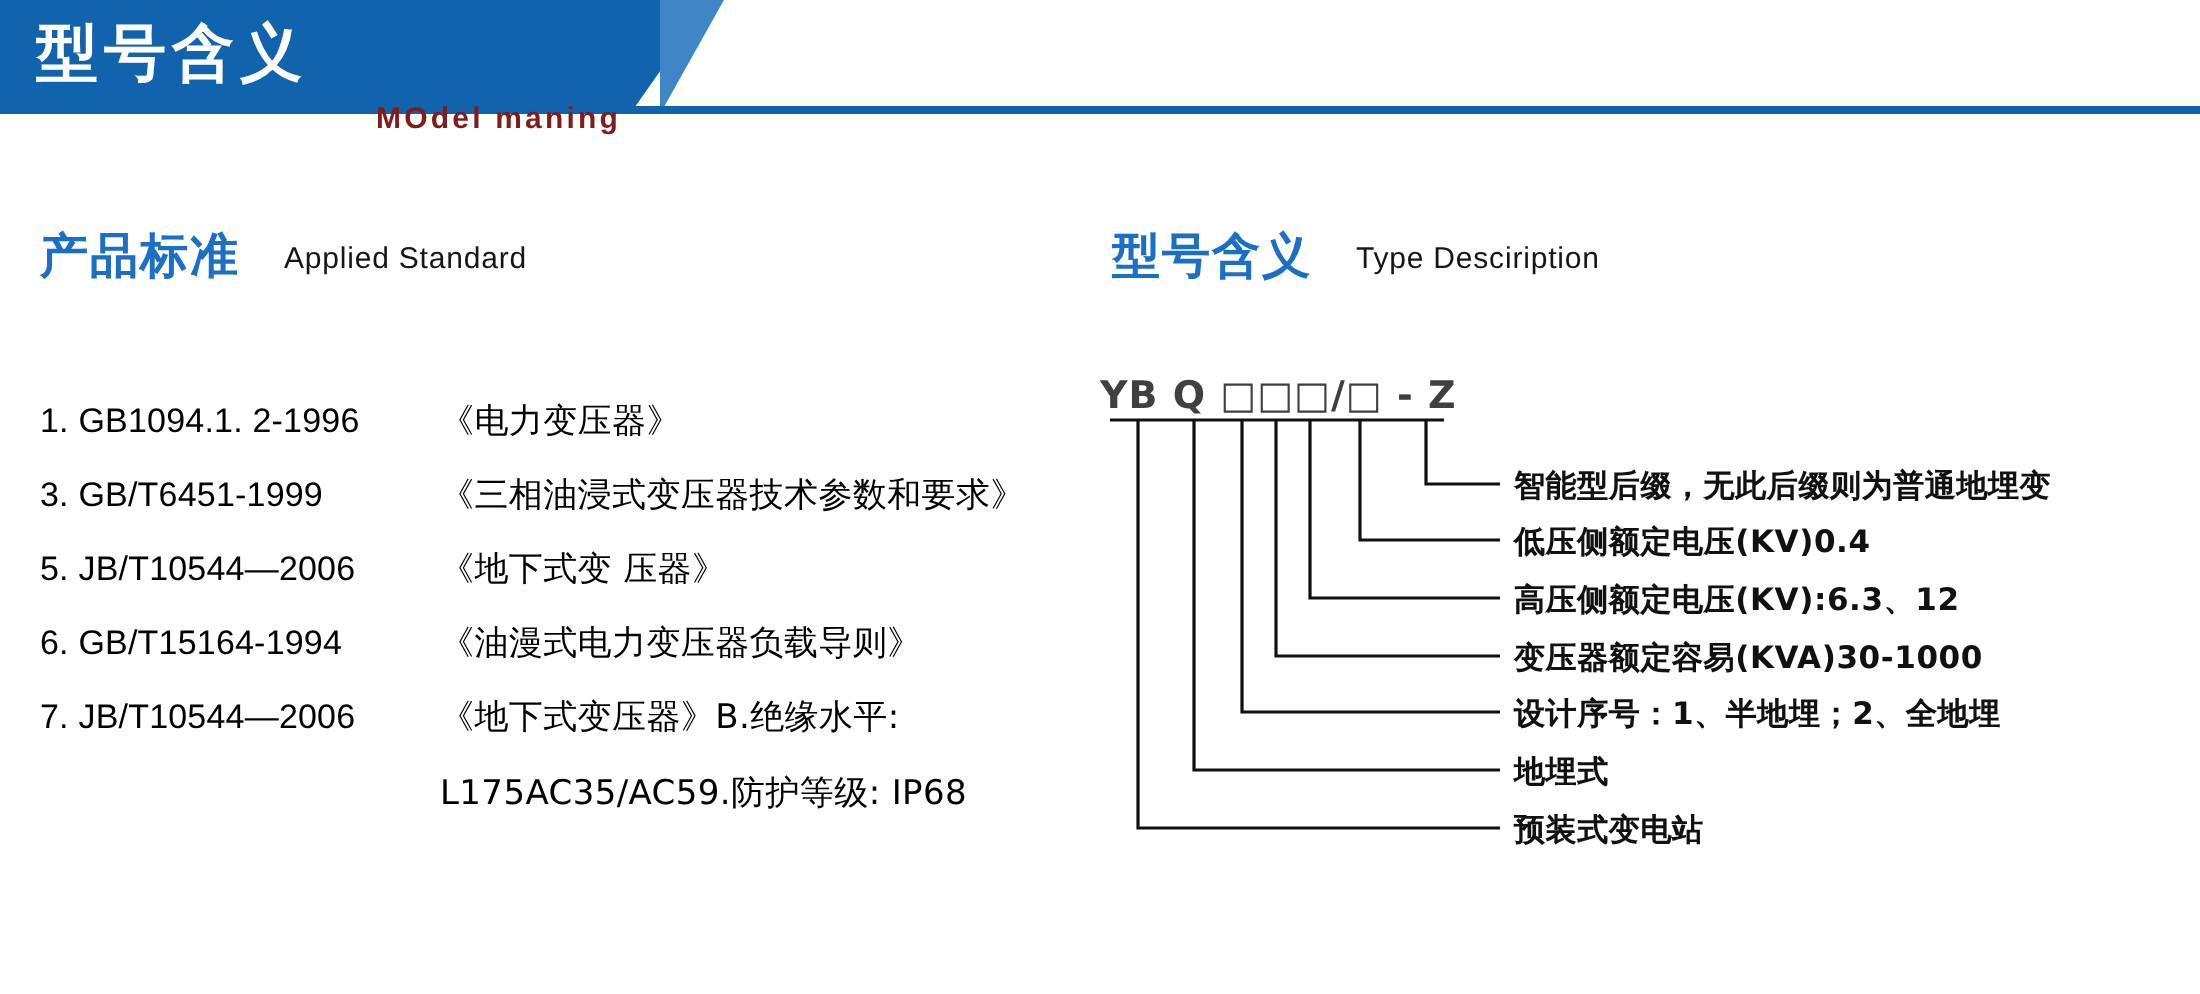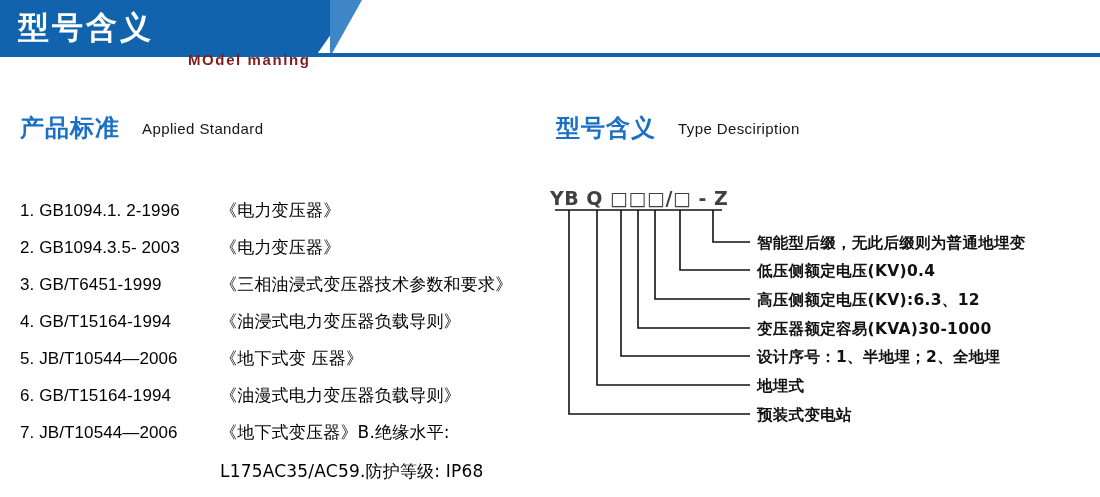--- a/index.html
+++ b/index.html
@@ -207,31 +207,25 @@
 <div class="section-heading" id="heading-type">
   <span class="heading-cn">型号含义</span><span class="heading-en">Type Desciription</span>
 </div>
 
 <div id="standards-list">
 
   <div class="standard-row">
     <span class="std-code"><span>1.</span> <span>GB1094.1. 2-1996</span></span><span class="std-name">《电力变压器》</span>
   </div>
 
-  <div class="standard-row">
-    <span class="std-code"><span>2.</span> <span>GB1094.3.5- 2003</span></span><span class="std-name">《电力变压器》</span>
-  </div>
 
   <div class="standard-row">
     <span class="std-code"><span>3.</span> <span>GB/T6451-1999</span></span><span class="std-name">《三相油浸式变压器技术参数和要求》</span>
   </div>
 
-  <div class="standard-row">
-    <span class="std-code"><span>4.</span> <span>GB/T15164-1994</span></span><span class="std-name">《油浸式电力变压器负载导则》</span>
-  </div>
 
   <div class="standard-row">
     <span class="std-code"><span>5.</span> <span>JB/T10544—2006</span></span><span class="std-name">《地下式变 压器》</span>
   </div>
 
   <div class="standard-row">
     <span class="std-code"><span>6.</span> <span>GB/T15164-1994</span></span><span class="std-name">《油漫式电力变压器负载导则》</span>
   </div>
 
   <div class="standard-row">

